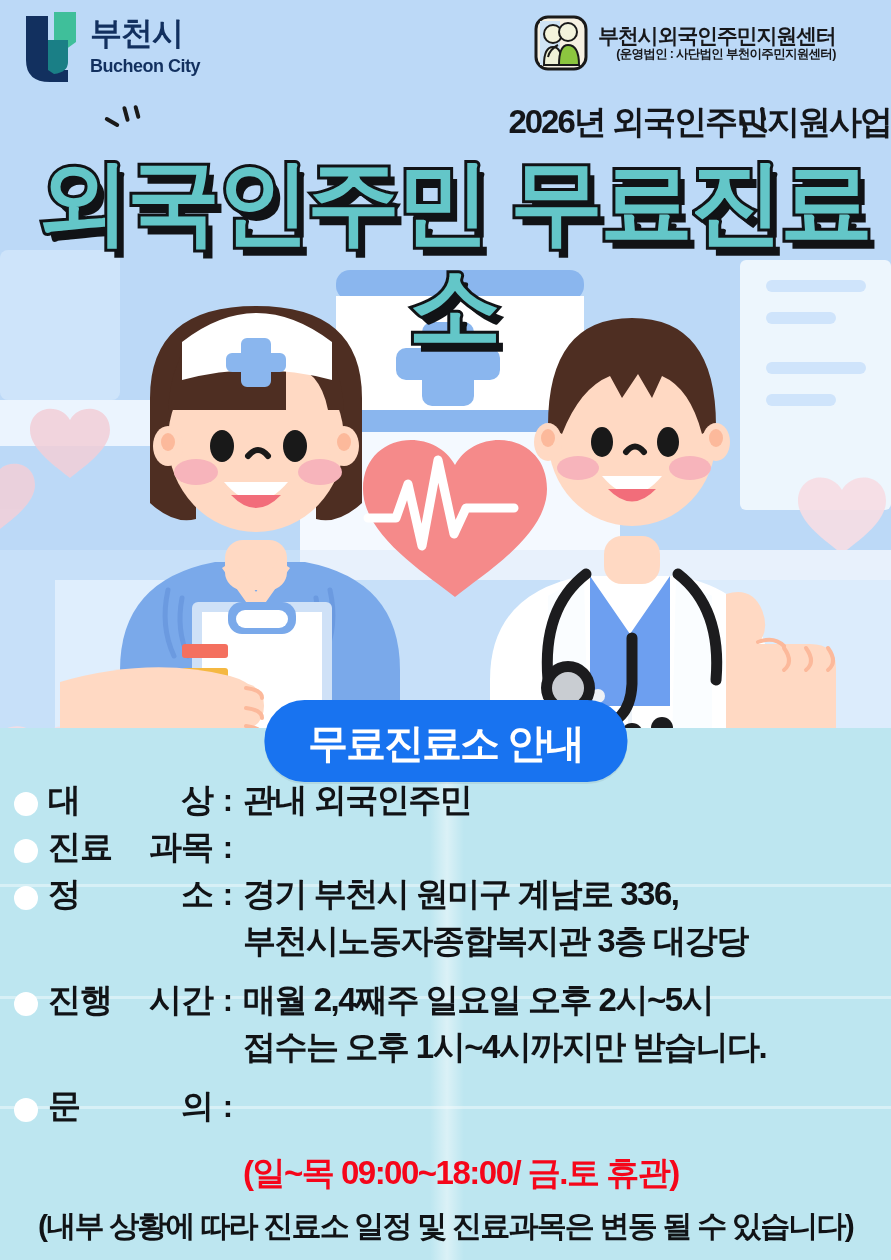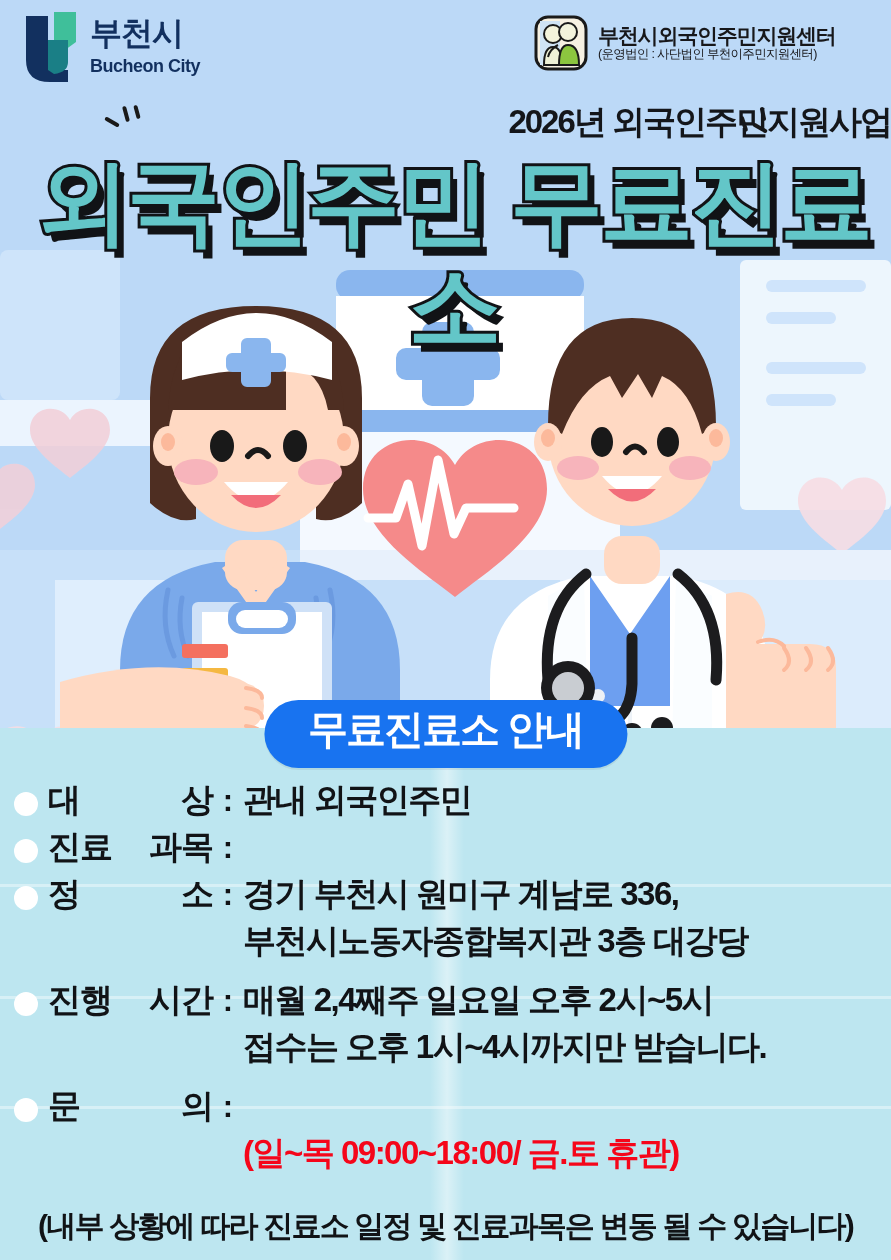--- a/index.html
+++ b/index.html
@@ -21,55 +21,55 @@
 
   
   .spark { position:absolute; background:#1a1a1a; border-radius:2px; }
 
   
   .logo-bucheon { position:absolute; left:18px; top:10px; width:190px; height:72px; }
   .logo-center { position:absolute; left:520px; top:10px; width:360px; height:66px; display:flex; align-items:center; gap:10px;margin-left:14px; }
   .center-mark { width:54px; height:56px; flex:0 0 auto; }
   .center-text { display:flex; flex-direction:column; gap:1px; }
   .center-title { font-size:21px; font-weight:bold; color:#17171a; letter-spacing:-1.2px; line-height:1.05; white-space:nowrap; }
-  .center-sub { font-size:12.5px; font-weight:normal; color:#17171a; letter-spacing:-0.7px; line-height:1.05; white-space:nowrap; }
+  .center-sub { font-size:12.5px; font-weight:bold; color:#17171a; letter-spacing:-0.7px; line-height:1.05; white-space:nowrap;text-align:right; }
 
   
   .subtitle { position:absolute; left:0; top:100px; width:891px; text-align:right;
       font-size:33px; font-weight:bold; color:#14161a; letter-spacing:-2px; }
   .maintitle { position:absolute; left:8px; top:150px; width:891px; text-align:center;
       font-size:93px; font-weight:bold; color:#63c6c8; letter-spacing:-3px; line-height:1.12;
       -webkit-text-stroke:6px #111316;
       paint-order:stroke fill;
       text-shadow:7px 9px 0 #111316;
   }
 
   
   .illus { position:absolute; left:0; top:250px; width:891px; height:490px; }
 
   
   .badge { position:absolute; left:50%; transform:translateX(-50%); top:700px;
       background:#1873f0; color:#fff; border-radius:40px;
-      padding:2px 44px 11px 44px;
+      padding:16px 44px 11px 44px;
       font-size:40px; font-weight:bold; letter-spacing:-2px; white-space:nowrap;
       box-shadow:0 2px 0 rgba(0,0,0,.06); }
 
   
   .info { position:absolute; left:0; top:778px; width:891px; }
   .row { display:flex; align-items:flex-start; padding:0 0 0 14px; margin-bottom:2px; }
   .bullet { width:24px; height:24px; border-radius:50%; background:#ffffff; flex:0 0 auto; margin-top:14px; margin-right:10px; }
   .rowbody { flex:1 1 auto; }
   .rowline { display:flex; align-items:baseline; }
   .label { width:165px; flex:0 0 auto; font-size:33px; font-weight:bold; color:#111316;
       letter-spacing:-1px; display:flex; justify-content:space-between; }
   .label span { display:inline-block; }
   .colon { width:30px; flex:0 0 auto; text-align:center; font-size:31px; font-weight:bold; color:#111316; }
   .value { font-size:33px; font-weight:bold; color:#111316; letter-spacing:-1.5px; white-space:nowrap; }
   .value.sub { margin-left:195px; }
-  .value.red { color:#f5061a; }
+  .value.red { color:#f5061a;margin-top:20px; }
   .rowline.indent { margin-top:2px; }
   .gap { height:12px; }
   .footnote { position:absolute; left:0; top:1206px; width:891px; text-align:center;
       font-size:30px; font-weight:bold; color:#111316; letter-spacing:-1.8px; }
 </style>
 </head>
 <body>
 
 <div class="poster">
 

